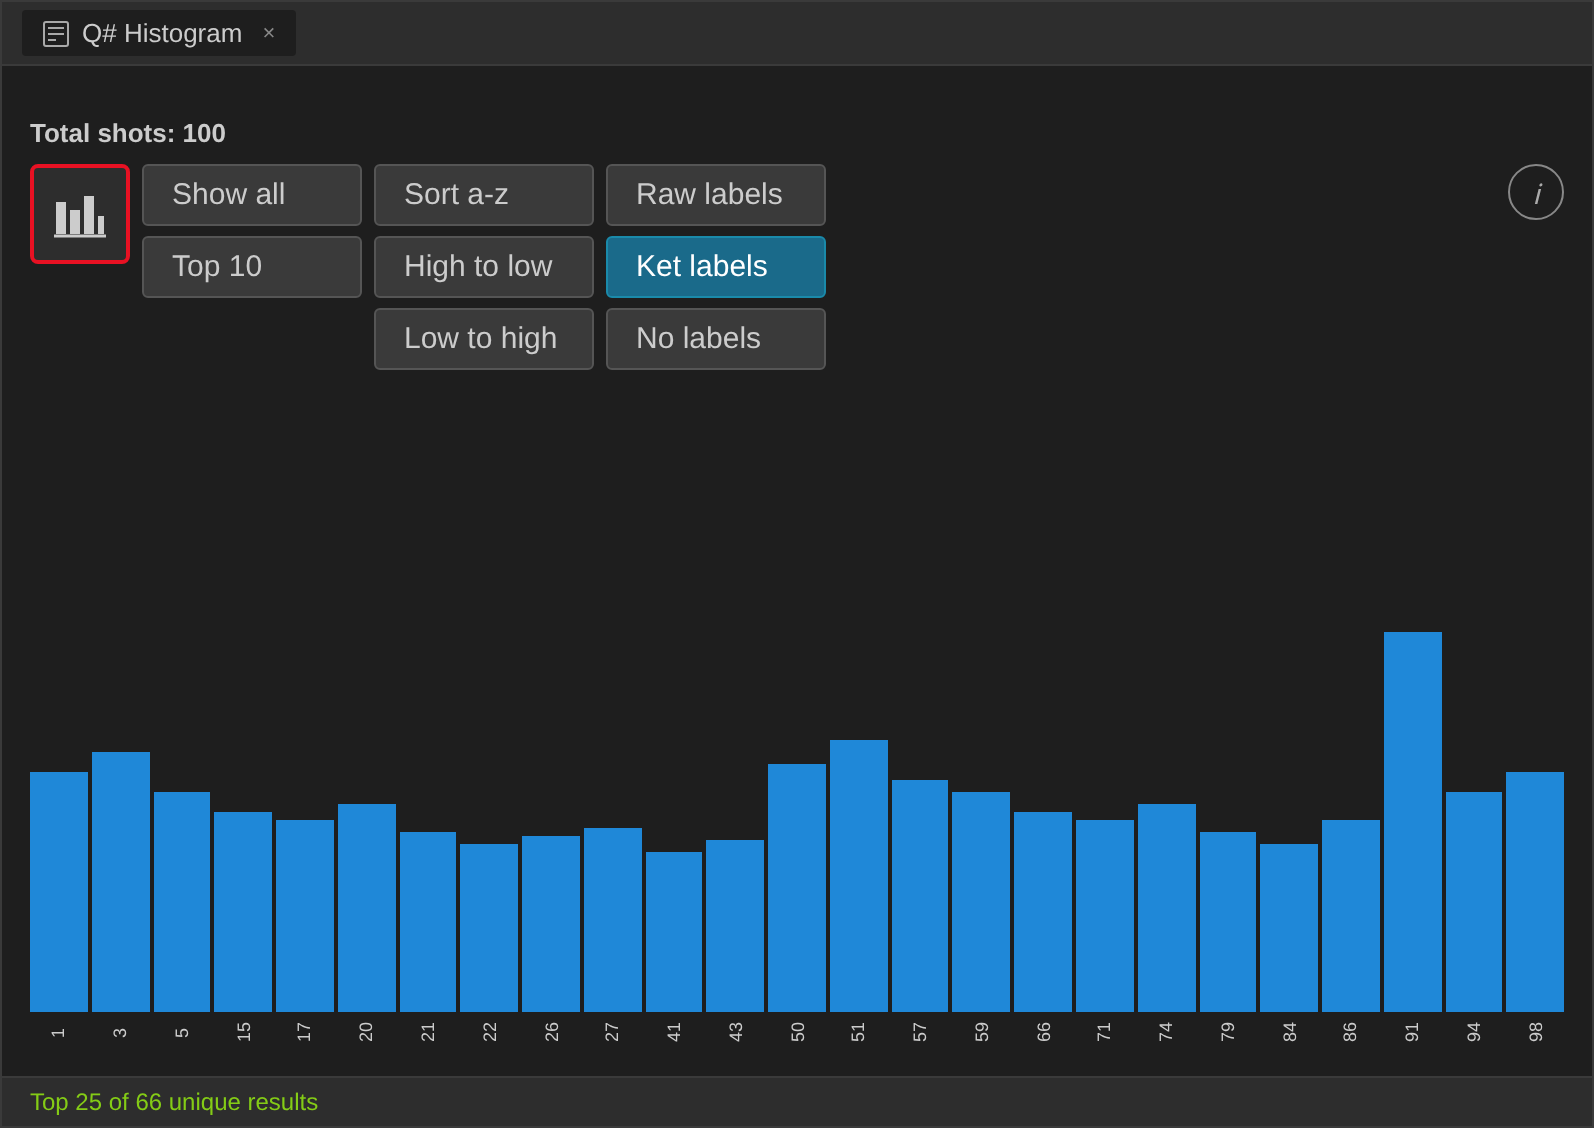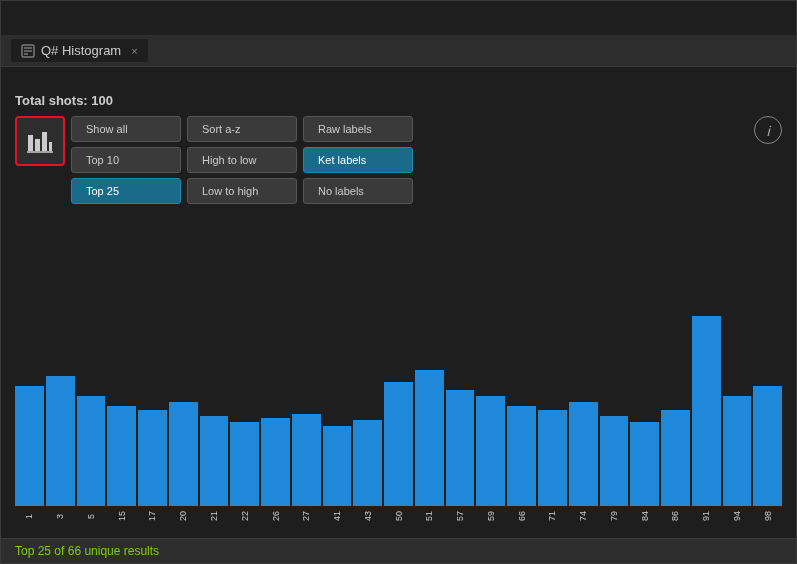--- a/index.html
+++ b/index.html
@@ -20,21 +20,20 @@
       flex-direction: column;
     }
     .title-bar {
       background: #2d2d2d;
       height: 32px;
       display: flex;
       align-items: center;
       padding: 0 10px;
       border-bottom: 1px solid #3a3a3a;
       gap: 8px;
-      margin-top: 34px;
     }
     .title-bar-icon {
       width: 14px;
       height: 14px;
       opacity: 0.8;
     }
     .title-tab {
       display: flex;
       align-items: center;
       gap: 6px;
@@ -90,21 +89,21 @@
       display: flex;
       flex-direction: column;
       gap: 5px;
     }
     .btn {
       padding: 6px 14px;
       border-radius: 3px;
       border: 1px solid #555;
       background: #3a3a3a;
       color: #cccccc;
-      font-size: 11px;
+      font-size: 15px;
       cursor: pointer;
       text-align: left;
       min-width: 110px;
     }
     .btn.active {
       background: #1a6a8a;
       border-color: #1a8aaa;
       color: #ffffff;
     }
     .info-icon {
@@ -198,21 +197,20 @@
           <rect x="9" y="12" width="5" height="12" fill="#cccccc"></rect>
           <rect x="16" y="5" width="5" height="19" fill="#cccccc"></rect>
           <rect x="23" y="15" width="3" height="9" fill="#cccccc"></rect>
           <line x1="1" y1="25" x2="27" y2="25" stroke="#cccccc" stroke-width="1.5"></line>
         </svg>
       </div>
 
       <div class="btn-group">
         <button class="btn">Show all</button>
         <button class="btn">Top 10</button>
-        <button class="btn active">Top 25</button>
       </div>
 
       <div class="btn-group">
         <button class="btn">Sort a-z</button>
         <button class="btn">High to low</button>
         <button class="btn">Low to high</button>
       </div>
 
       <div class="btn-group">
         <button class="btn">Raw labels</button>

